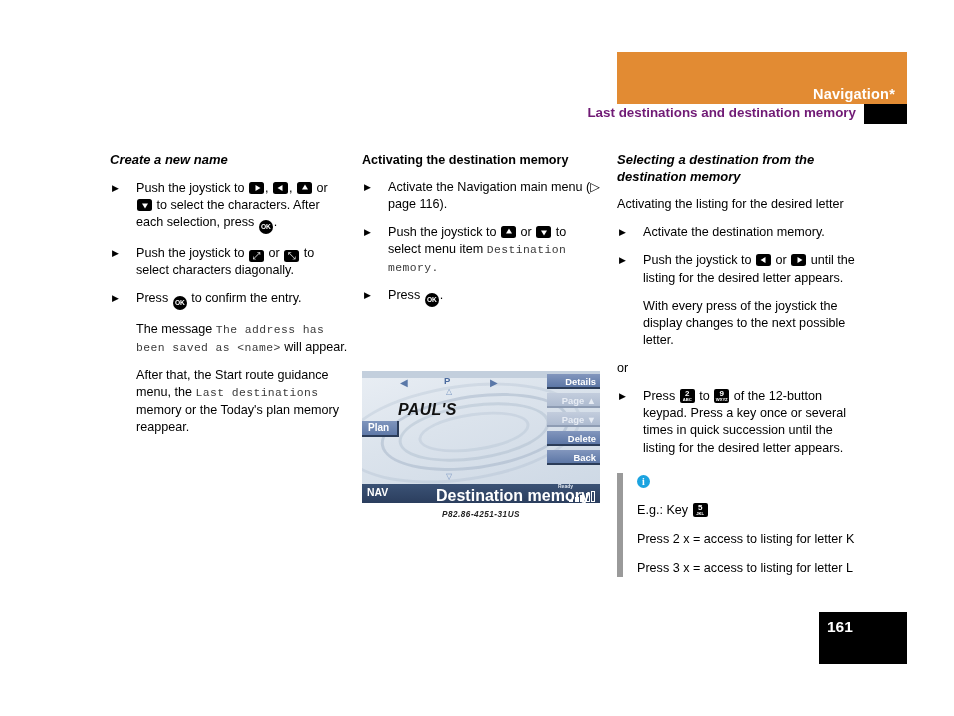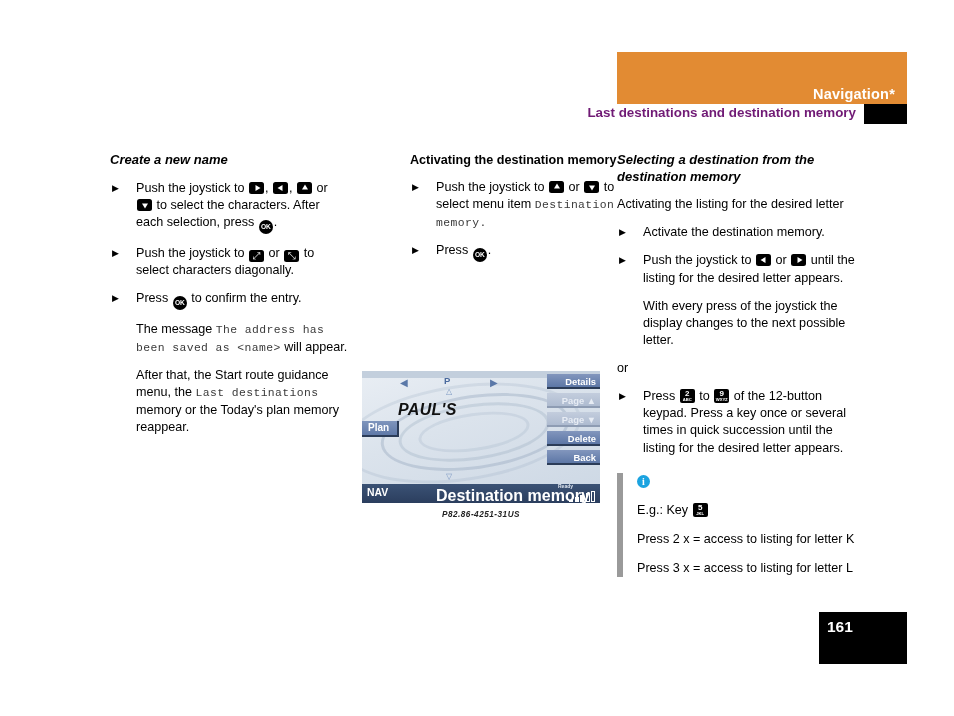--- a/index.html
+++ b/index.html
@@ -40,21 +40,21 @@
     width: 456px;
     text-align: right;
     font-size: 13.4px;
     font-weight: bold;
     color: #701a75;
   }
 
   
   .col { position: absolute; top: 152px; }
   .col-1 { left: 110px; width: 240px; }
-  .col-2 { left: 362px; width: 240px; margin-left: 48px; }
+  .col-2 { left: 362px; width: 240px; }
   .col-3 { left: 617px; width: 246px; }
 
   h3.sec-italic {
     font-size: 13px; font-weight: bold; font-style: italic;
     margin: 0 0 11px 0; line-height: 1.28;
   }
   h3.sec-bold {
     font-size: 12.6px; font-weight: bold;
     margin: 0 0 11px 0; line-height: 1.28;
   }
@@ -338,20 +338,23 @@
   </div>
 
   <div class="para">
     <span>After that, the Start route guidance menu, the </span><span class="mono">Last destinations</span><span> memory or the Today's plan memory reappear.</span>
   </div>
 </div>
 
 <div class="col col-2">
   <h3 class="sec-bold">Activating the destination memory</h3>
 
+  <div class="bullet">
+    <span>Activate the Navigation main menu (▷ page 116).</span>
+  </div>
 
   <div class="bullet">
     <span>Push the joystick to </span><span class="keyicon tri-u"><i></i></span><span> or </span><span class="keyicon tri-d"><i></i></span><span> to select menu item </span><span class="mono">Destination memory.</span>
   </div>
 
   <div class="bullet">
     <span>Press </span><span class="okicon">OK</span><span>.</span>
   </div>
 
 </div>

